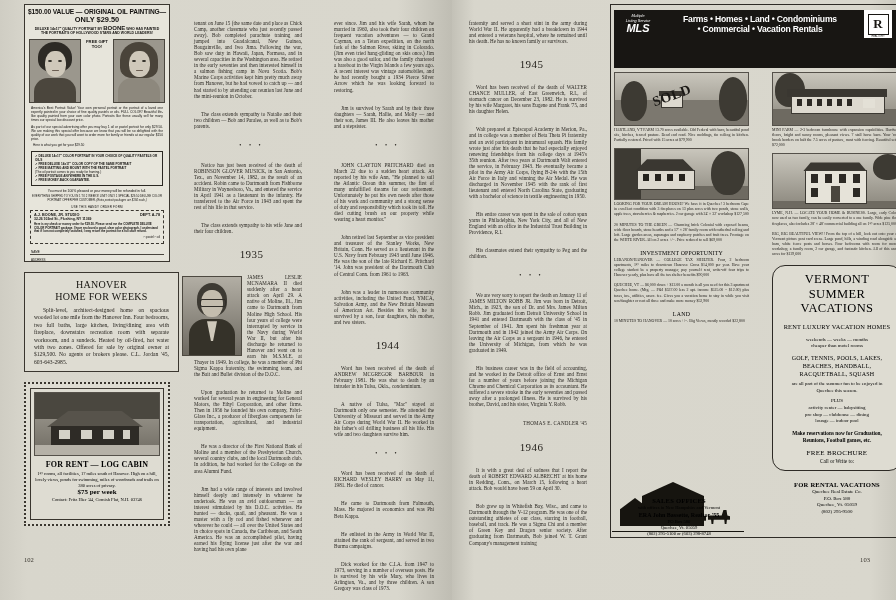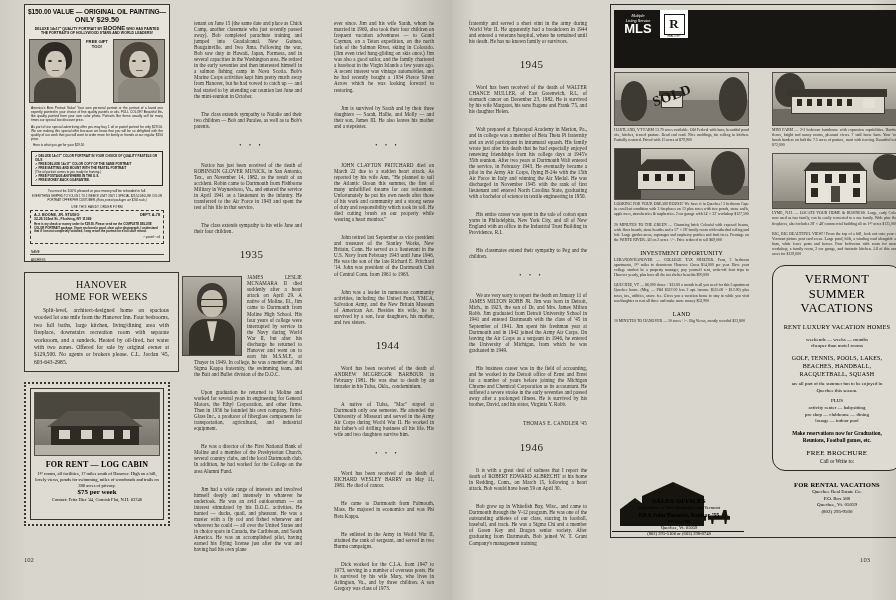--- a/index.html
+++ b/index.html
@@ -95,21 +95,21 @@
   .folio{position:absolute;font-size:6.6px;color:#38342d;}
 
   
   .mls{position:absolute;left:12px;top:10px;width:282px;height:58px;background:#181613;color:#fff;
      font-family:"Liberation Sans",sans-serif;box-sizing:border-box;}
   .mls-t{font-size:18.5px;font-weight:bold;text-align:center;letter-spacing:-.4px;line-height:21px;
       padding-top:2px;}
   .mls-row{display:flex;align-items:center;padding:0 4px;}
   .mls-l{width:40px;text-align:center;}
   .mls-l .tiny{font-size:3.8px;font-style:italic;line-height:4.6px;}
-  .mls-l .mm{font-size:13px;font-weight:bold;line-height:11px;}
+  .mls-l .mm{font-size:11px;font-weight:bold;font-style:italic;line-height:11px;}
   .mls-c{flex:1;text-align:center;}
   .mls-c div{font-size:8.6px;font-weight:bold;line-height:10.5px;letter-spacing:-.2px;}
   .mls-r{width:28px;height:28px;background:#fff;color:#181613;position:relative;margin-left:2px;
      display:flex;align-items:center;justify-content:center;}
   .mls-r .rbox{border:1.6px solid #181613;width:19px;height:19px;display:flex;align-items:center;
      justify-content:center;font-size:13px;font-weight:bold;font-family:"Liberation Serif",serif;}
   .mls-r .cap{position:absolute;bottom:0.5px;font-size:2.6px;letter-spacing:-.1px;}
 
   
   .lph{background:#8c887e;position:relative;overflow:hidden;border:.5px solid #55514a;}
@@ -324,20 +324,24 @@
 
     <div style="position:absolute;left:150px;top:0;width:294px;height:600px;">
       <div class="rborder"></div>
 
       <div class="mls">
         <div class="mls-row">
           <div class="mls-l">
             <div class="tiny">Multiple</div>
             <div class="tiny">Listing Service</div>
             <div class="mm">MLS</div>
+          </div>
+          <div class="mls-c">
+            <div>Farms • Homes • Land • Condominiums</div>
+            <div>• Commercial • Vacation Rentals</div>
           </div>
           <div class="mls-r">
             <div class="rbox">R</div>
             <div class="cap">REALTOR®</div>
           </div>
         </div>
       </div>
 
       <div style="position:absolute;left:12px;top:72px;width:135px;">
 

